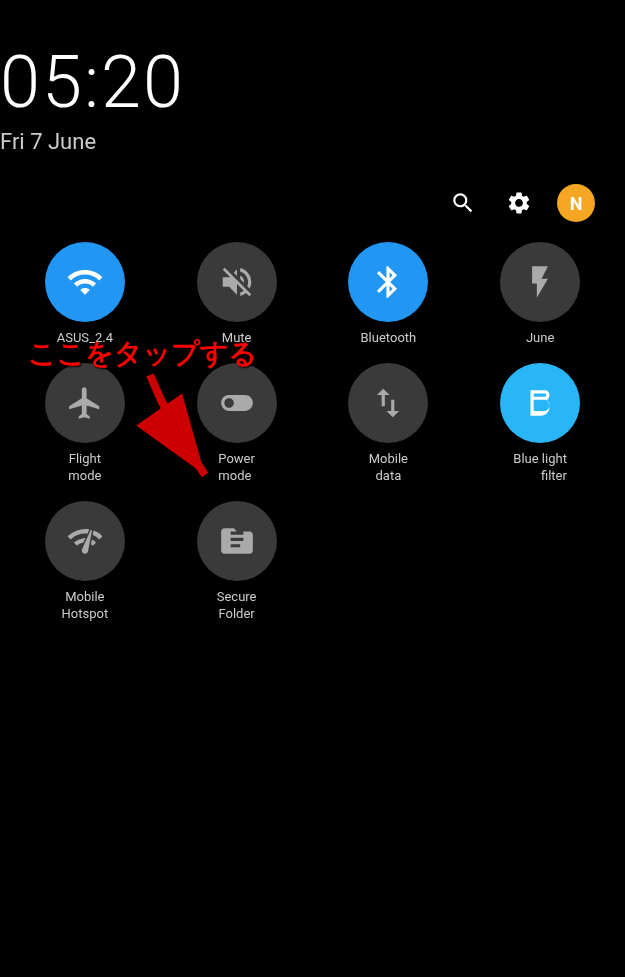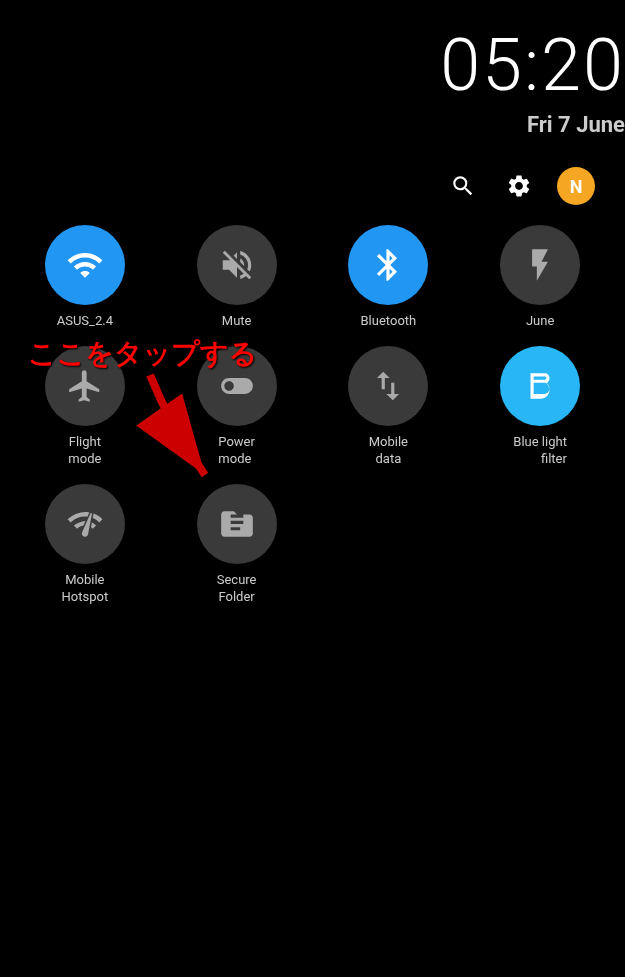--- a/index.html
+++ b/index.html
@@ -8,34 +8,33 @@
       height: 977px;
       background: #000;
       font-family: 'Roboto', sans-serif;
       color: #fff;
       overflow: hidden;
       position: relative;
     }
 
     
     .clock-area {
-      text-align: right;
-      padding-top: 23px;
+      text-align: left;
+      padding-top: 40px;
     }
     .clock-time {
       font-size: 72px;
       font-weight: 300;
       letter-spacing: 2px;
       color: #fff;
     }
     .clock-date {
       font-size: 22px;
       color: #ccc;
       margin-top: 4px;
-      font-weight: bold;
     }
 
     
     .top-icons {
       display: flex;
       justify-content: flex-end;
       align-items: center;
       padding: 30px 30px 10px 30px;
       gap: 20px;
     }

